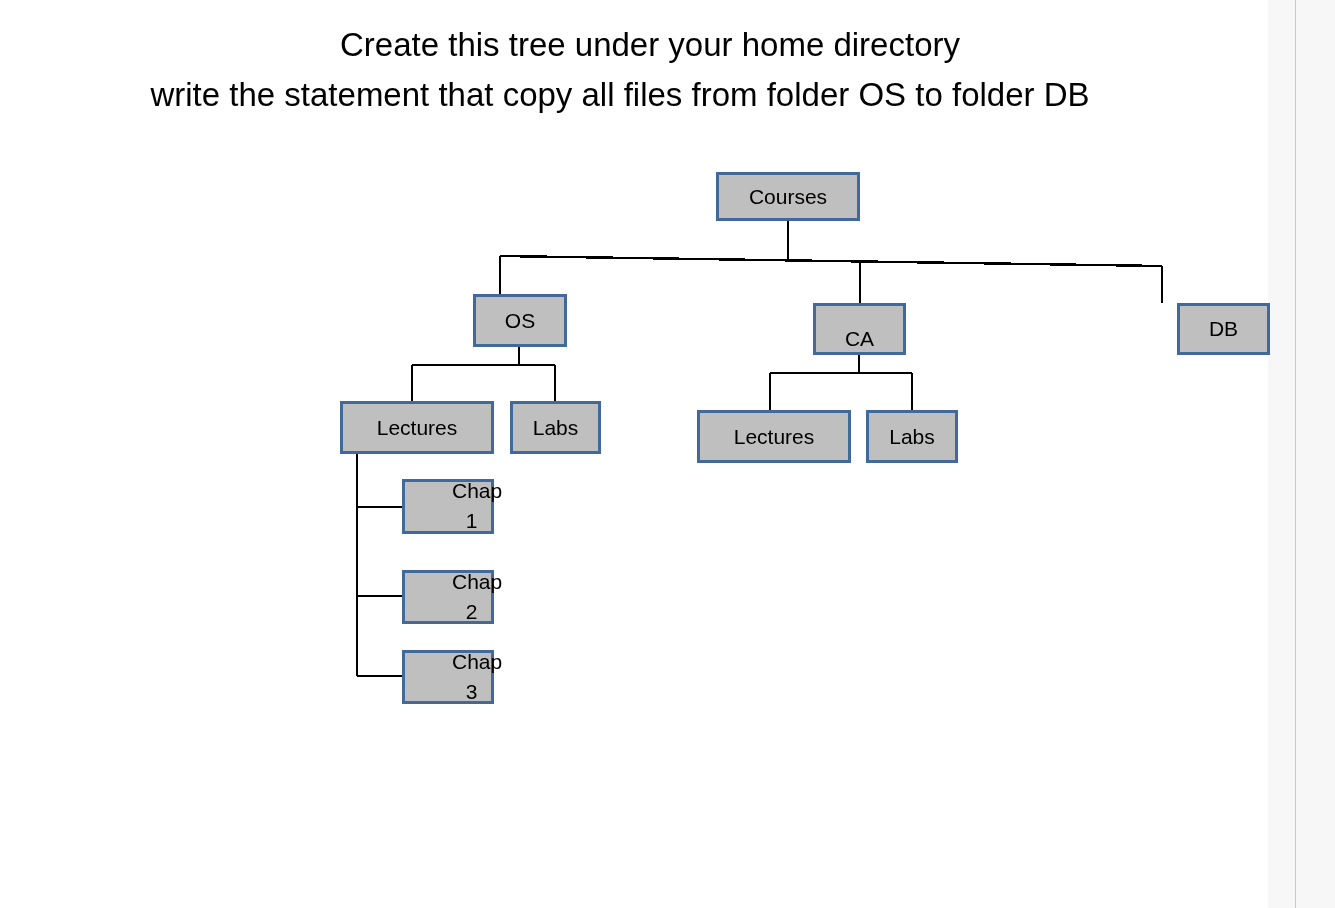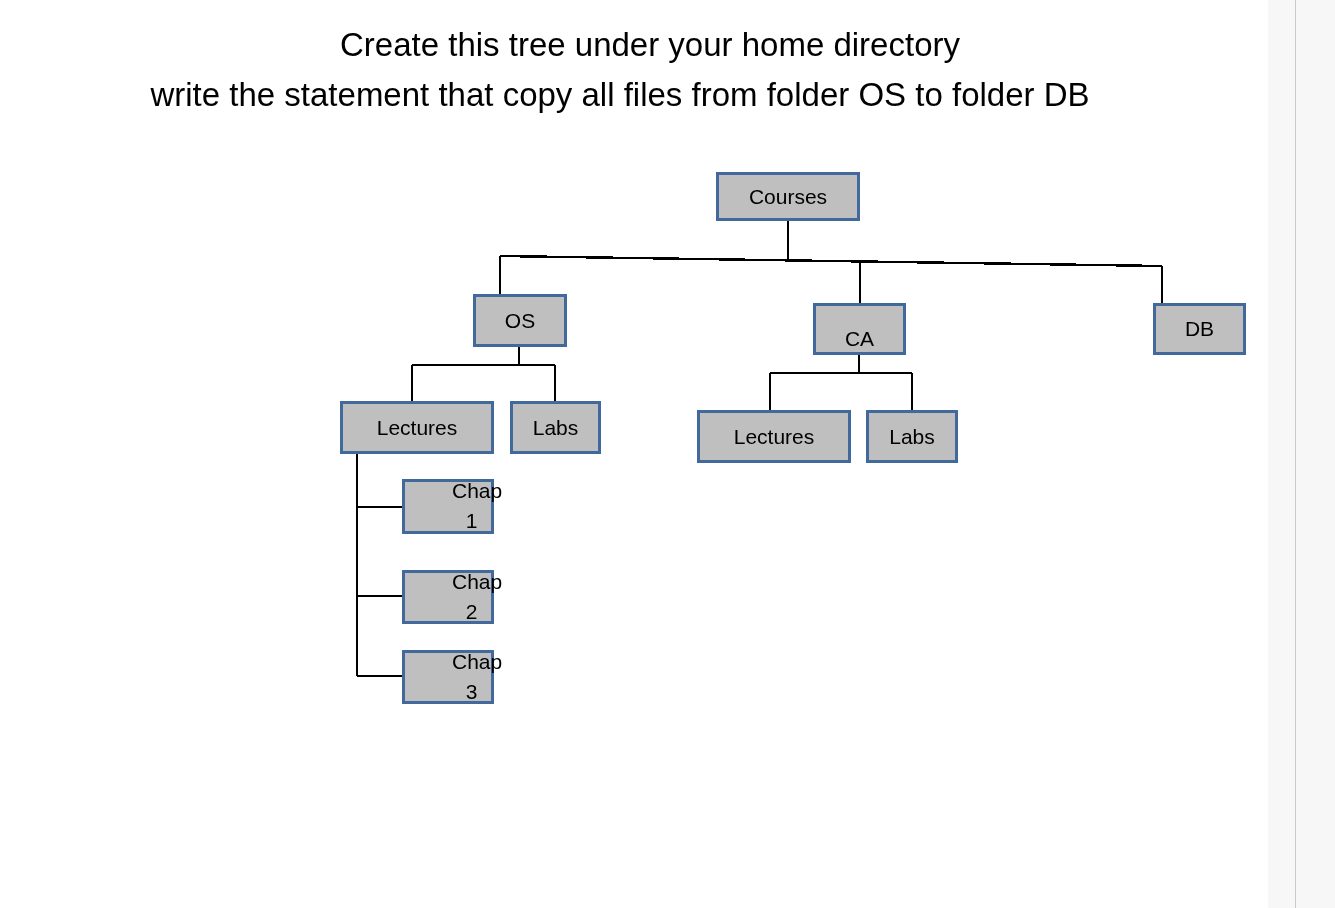--- a/index.html
+++ b/index.html
@@ -168,21 +168,21 @@
     </div>
 
     <div class="node" style="left:716px; top:172px; width:144px; height:49px;">
       <span class="node-label">Courses</span>
     </div>
 
     <div class="node" style="left:813px; top:303px; width:93px; height:52px;align-items:flex-end;">
       <span class="node-label">CA</span>
     </div>
 
-    <div class="node" style="left:1153px; top:303px; width:93px; height:52px;">
+    <div class="node" style="left:1177px; top:303px; width:93px; height:52px;">
       <span class="node-label">DB</span>
     </div>
 
     <div class="node" style="left:340px; top:401px; width:154px; height:53px;">
       <span class="node-label">Lectures</span>
     </div>
 
     <div class="node" style="left:510px; top:401px; width:91px; height:53px;">
       <span class="node-label">Labs</span>
     </div>

